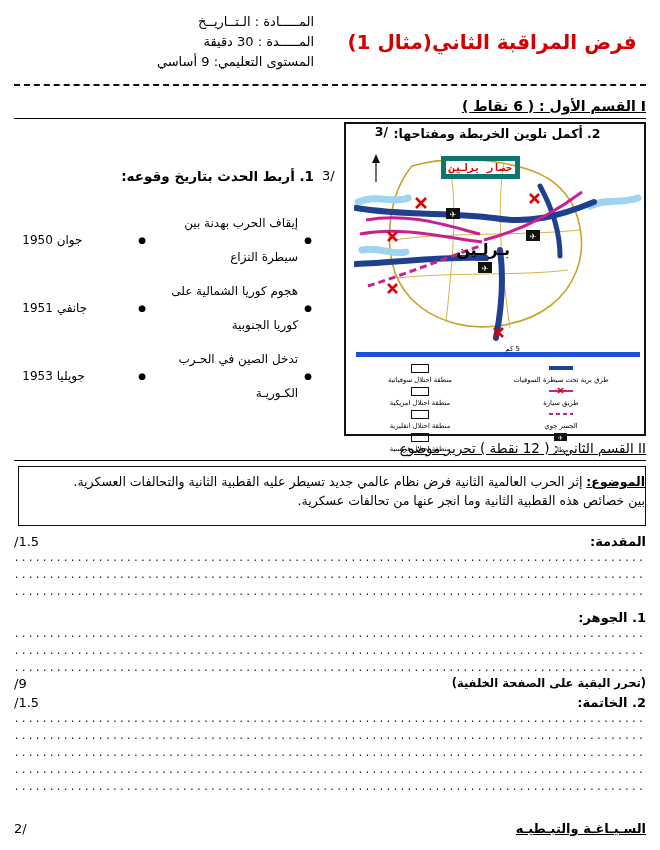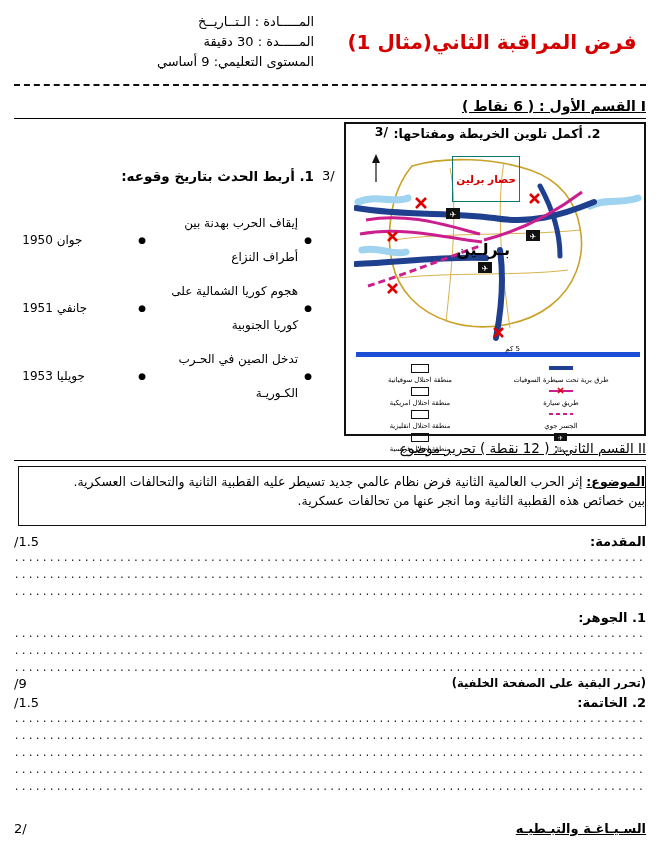--- a/index.html
+++ b/index.html
@@ -47,21 +47,21 @@
     position:absolute;top:126px;right:18px;width:290px;
     font-size:12.5px;font-weight:bold;text-align:center;
   }
   .map-mark{
     position:absolute;top:124px;right:272px;font-size:12.5px;font-weight:bold;
   }
   .map-svg{position:absolute;top:146px;right:18px;width:288px;height:200px;}
   .besieged{
     position:absolute;top:156px;right:140px;
     color:#d40000;font-size:10.5px;font-weight:bold;
-    border:1px solid #0f766e;padding:16px 3px;
+    border:5px solid #0f766e;padding:0 3px;font-family:Liberation Mono, monospace;
   }
   .berlin-label{
     position:absolute;top:240px;right:150px;
     font-size:16px;font-weight:bold;letter-spacing:2px;
   }
   .legend{
     position:absolute;top:352px;right:20px;width:284px;height:72px;
     border-top:5px solid #1d4ed8;font-size:6.8px;
   }
   .legend-row{display:flex;align-items:center;gap:3px;margin-top:3px;direction:rtl;flex-direction:column;}
@@ -132,21 +132,21 @@
     <span class="rom">I</span>
     <span>القسم الأول : ( 6 نقاط )</span>
   </div>
   <div class="sec1-line"></div>
 
   <div class="q1">
     <div class="q1-title">1. أربط الحدث بتاريخ وقوعه:</div>
     <div class="q1-list">
       <div class="q1-row">
         <span class="bullet">●</span>
-        <span class="q1-left">إيقاف الحرب بهدنة بين أطراف النزاع</span>
+        <span class="q1-left">إيقاف الحرب بهدنة بين سيطرة النزاع</span>
         <span class="bullet">●</span>
         <span class="q1-right">جوان 1950</span>
       </div>
       <div class="q1-row">
         <span class="bullet">●</span>
         <span class="q1-left">هجوم كوريا الشمالية على كوريا الجنوبية</span>
         <span class="bullet">●</span>
         <span class="q1-right">جانفي 1951</span>
       </div>
       <div class="q1-row">

